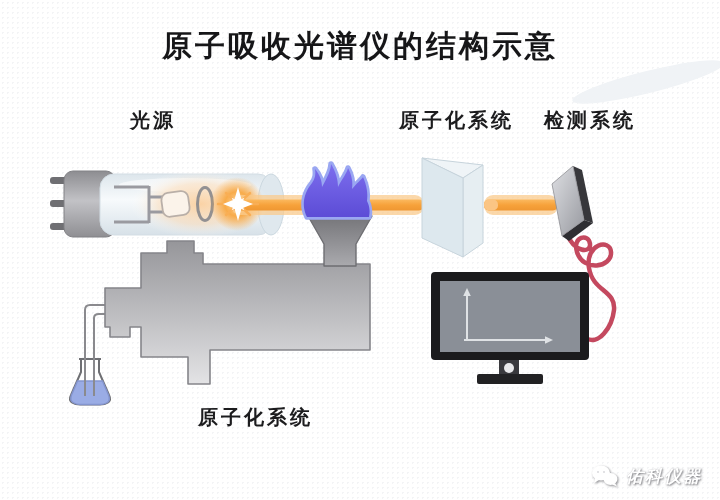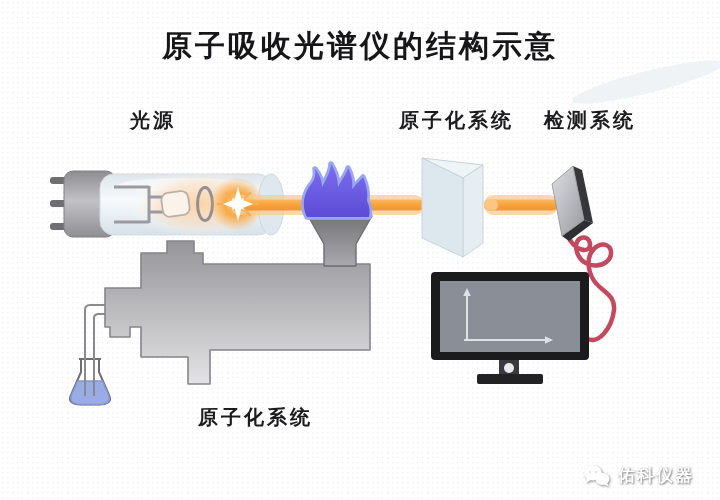--- a/index.html
+++ b/index.html
@@ -13,21 +13,21 @@
   .lbl{
     position:absolute;color:#1c1c1e;font-weight:bold;white-space:nowrap;
     font-size:20px;letter-spacing:3px;line-height:1.1;
   }
   #title{
     position:absolute;top:26px;left:0;width:720px;text-align:center;
     color:#161618;font-weight:bold;font-size:30px;letter-spacing:3px;
   }
   #diagram{position:absolute;top:0;left:0;}
   #watermark{
-    position:absolute;right:26px;bottom:12px;display:flex;align-items:flex-start;gap:7px;
+    position:absolute;right:18px;bottom:12px;display:flex;align-items:flex-end;gap:7px;font-style:italic;
   }
   #watermark .brand{
     color:#ffffff;font-weight:bold;font-size:17px;letter-spacing:2px;
     text-shadow:1px 1px 2px rgba(110,110,115,.85), 0 0 1px rgba(140,140,145,.6);
   }
 </style>
 </head>
 <body>
 
 <div id="stage">

